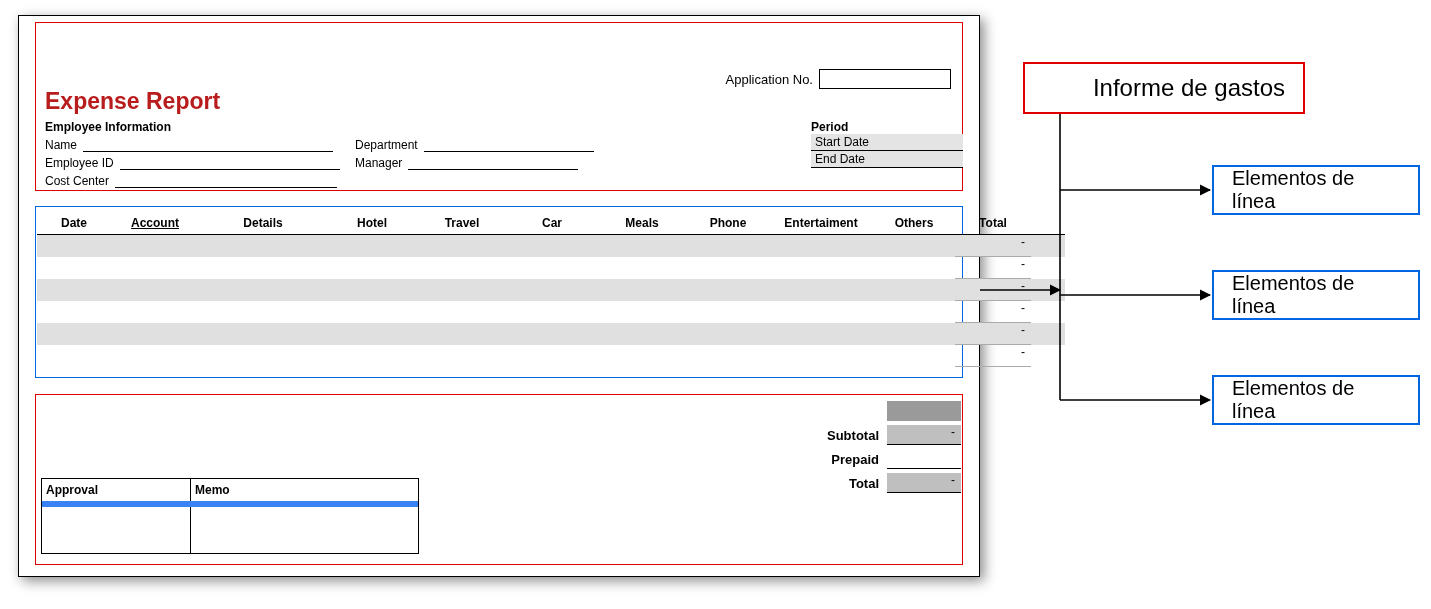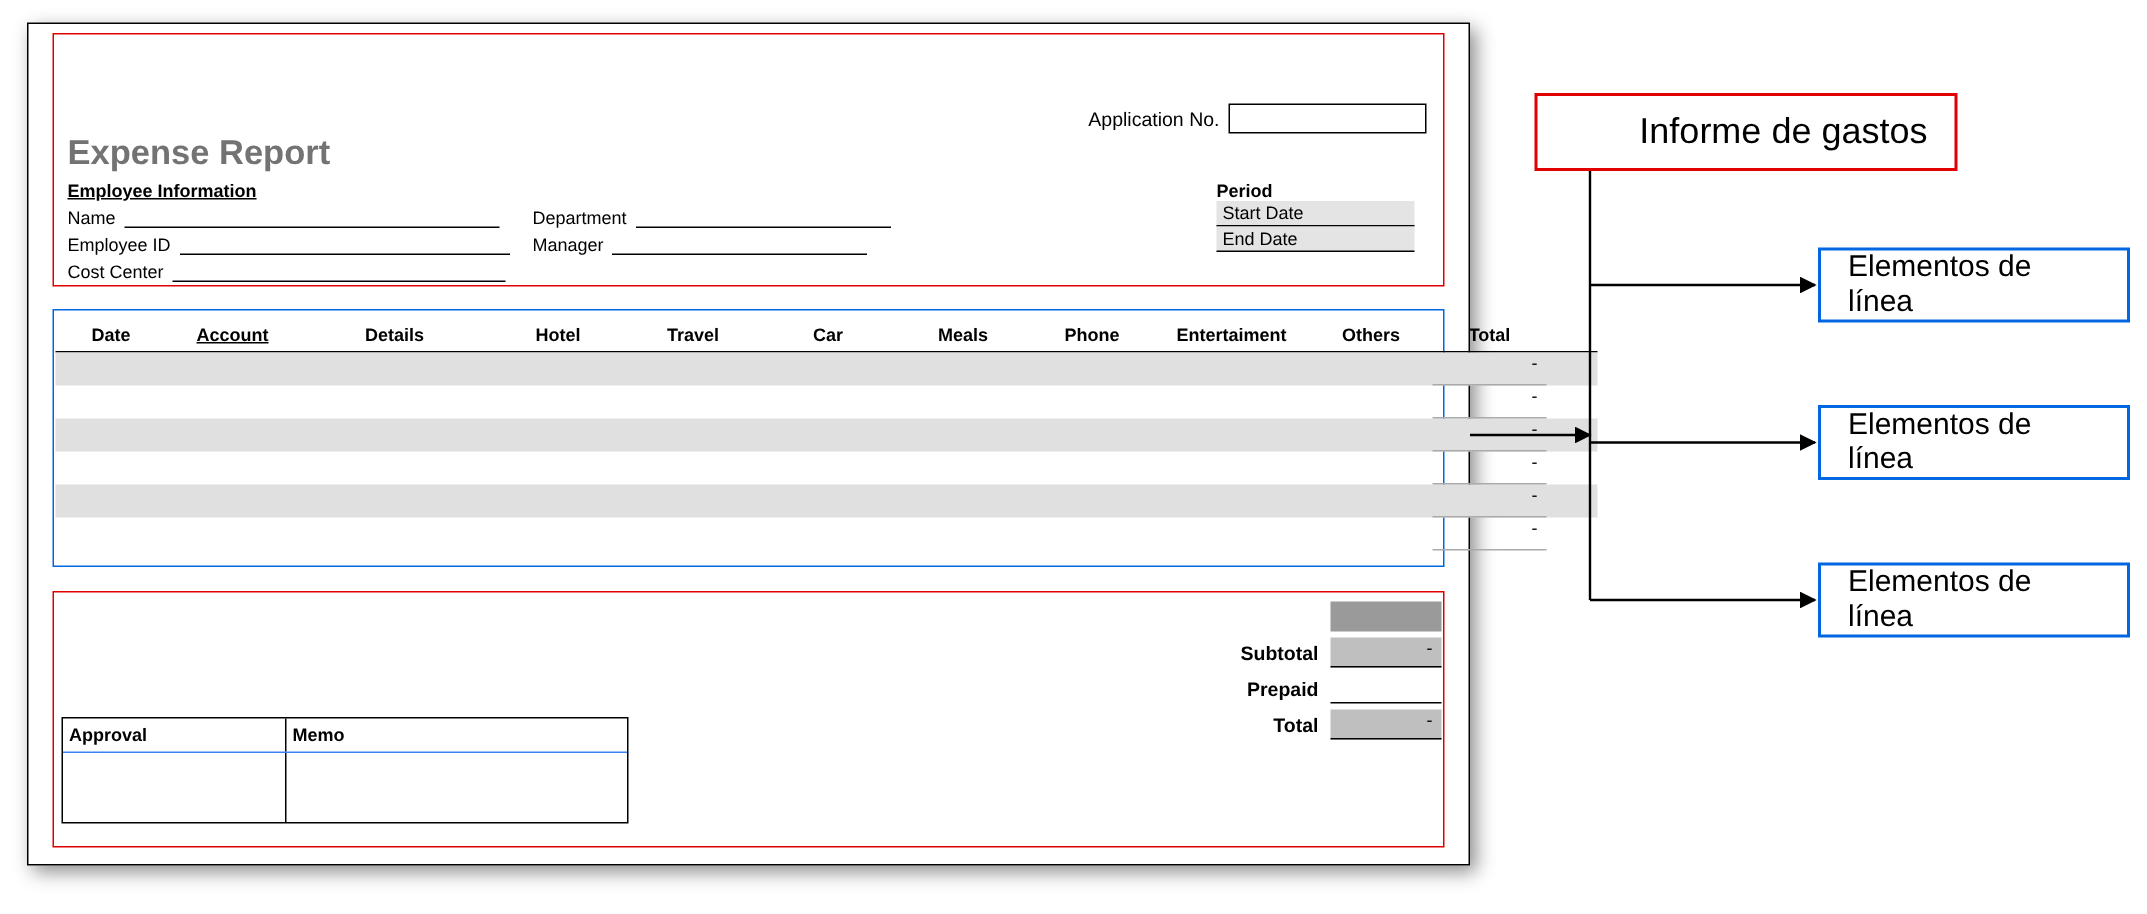--- a/index.html
+++ b/index.html
@@ -5,49 +5,49 @@
   html,body{margin:0;padding:0;font-family:Arial,Helvetica,sans-serif;font-size:12px;color:#000;background:#fff;}
   .canvas{position:relative;width:1431px;height:609px;}
   .form-wrap{position:absolute;left:18px;top:15px;width:960px;height:560px;border:1px solid #000;background:#fff;box-shadow:4px 4px 12px rgba(0,0,0,.45);}
   .red-box{position:absolute;border:1.5px solid #e10000;box-sizing:border-box;}
   .blue-box{position:absolute;border:1.5px solid #0066e1;box-sizing:border-box;}
   .header-red{left:16px;top:6px;width:928px;height:169px;}
   .table-blue{left:16px;top:190px;width:928px;height:172px;}
   .footer-red{left:16px;top:378px;width:928px;height:171px;}
   .appno{position:absolute;right:28px;top:53px;font-size:13px;display:flex;align-items:center;}
   .appno-box{display:inline-block;width:130px;height:18px;border:1px solid #000;margin-left:6px;}
-  .title{position:absolute;left:26px;top:72px;font-size:23px;font-weight:bold;color:#737373;}
+  .title{position:absolute;left:26px;top:72px;font-size:23px;font-weight:bold;color:#b91c1c;}
   .emp-section{position:absolute;left:26px;top:104px;font-size:12px;}
-  .sec-head{font-weight:bold;margin-bottom:3px;text-decoration:underline;}
+  .sec-head{font-weight:bold;margin-bottom:3px;}
   .fld-row{display:flex;align-items:flex-end;margin-bottom:3px;}
   .fld-label{white-space:nowrap;}
   .uline{display:inline-block;border-bottom:1px solid #000;height:14px;margin-left:6px;}
   .col1{width:300px;}
   .col2{margin-left:10px;width:250px;}
-  .period{position:absolute;left:792px;top:104px;width:132px;font-size:12px;}
+  .period{position:absolute;left:792px;top:104px;width:152px;font-size:12px;}
   .period-head{font-weight:bold;}
   .period-cell{background:#e4e4e4;border-bottom:1px solid #000;height:16px;display:flex;align-items:center;padding-left:4px;}
   
   .grid{position:absolute;left:18px;top:196px;width:1028px;}
   .grid-head{display:flex;font-weight:bold;font-size:12px;border-bottom:1px solid #000;height:22px;align-items:center;text-align:center;}
   .c-date{width:74px;}.c-acct{width:88px;text-decoration:underline;}.c-det{width:128px;}.c-hotel{width:90px;}.c-trav{width:90px;}.c-car{width:90px;}.c-meals{width:90px;}.c-phone{width:82px;}.c-ent{width:104px;}.c-oth{width:82px;}.c-tot{width:76px;text-align:right;padding-right:6px;}
   .grid-head>div{text-align:center;}
   .grid-row{display:flex;height:22px;}
   .grid-row>div{}
   .grid-row.grey{background:#e0e0e0;}
   .grid-row .c-tot{border-bottom:1px solid #aaa;text-align:right;padding-right:6px;box-sizing:border-box;}
   .totals{position:absolute;left:18px;top:383px;width:924px;}
   .tot-row{display:flex;justify-content:flex-end;height:24px;align-items:center;}
   .tot-label{font-weight:bold;font-size:13px;text-align:right;padding-right:8px;}
   .tot-val{width:74px;height:20px;border-bottom:1px solid #000;text-align:right;padding-right:6px;box-sizing:border-box;}
   .tot-val.grey{background:#bfbfbf;}
   .tot-val.dark{background:#9a9a9a;}
   .sigtbl{position:absolute;left:22px;top:462px;width:376px;border:1px solid #000;font-size:12px;}
   .sigtbl-row{display:flex;}
-  .sigtbl-head{font-weight:bold;border-bottom:1px solid #3b82f6;}
+  .sigtbl-head{font-weight:bold;border-bottom:6px solid #3b82f6;}
   .sig-c1{width:140px;padding:4px;border-right:1px solid #000;}
   .sig-c2{flex:1;padding:4px;}
   .sigtbl-body .sig-c1,.sigtbl-body .sig-c2{height:38px;}
   
   .box{position:absolute;background:#fff;display:flex;align-items:center;justify-content:flex-end;font-size:24px;padding:0 18px;box-sizing:border-box;}
   .box.red{border:2px solid #e10000;}
   .box.blue{border:2px solid #0066e1;}
   svg.overlay{position:absolute;left:0;top:0;pointer-events:none;}
 </style>
 </head>

